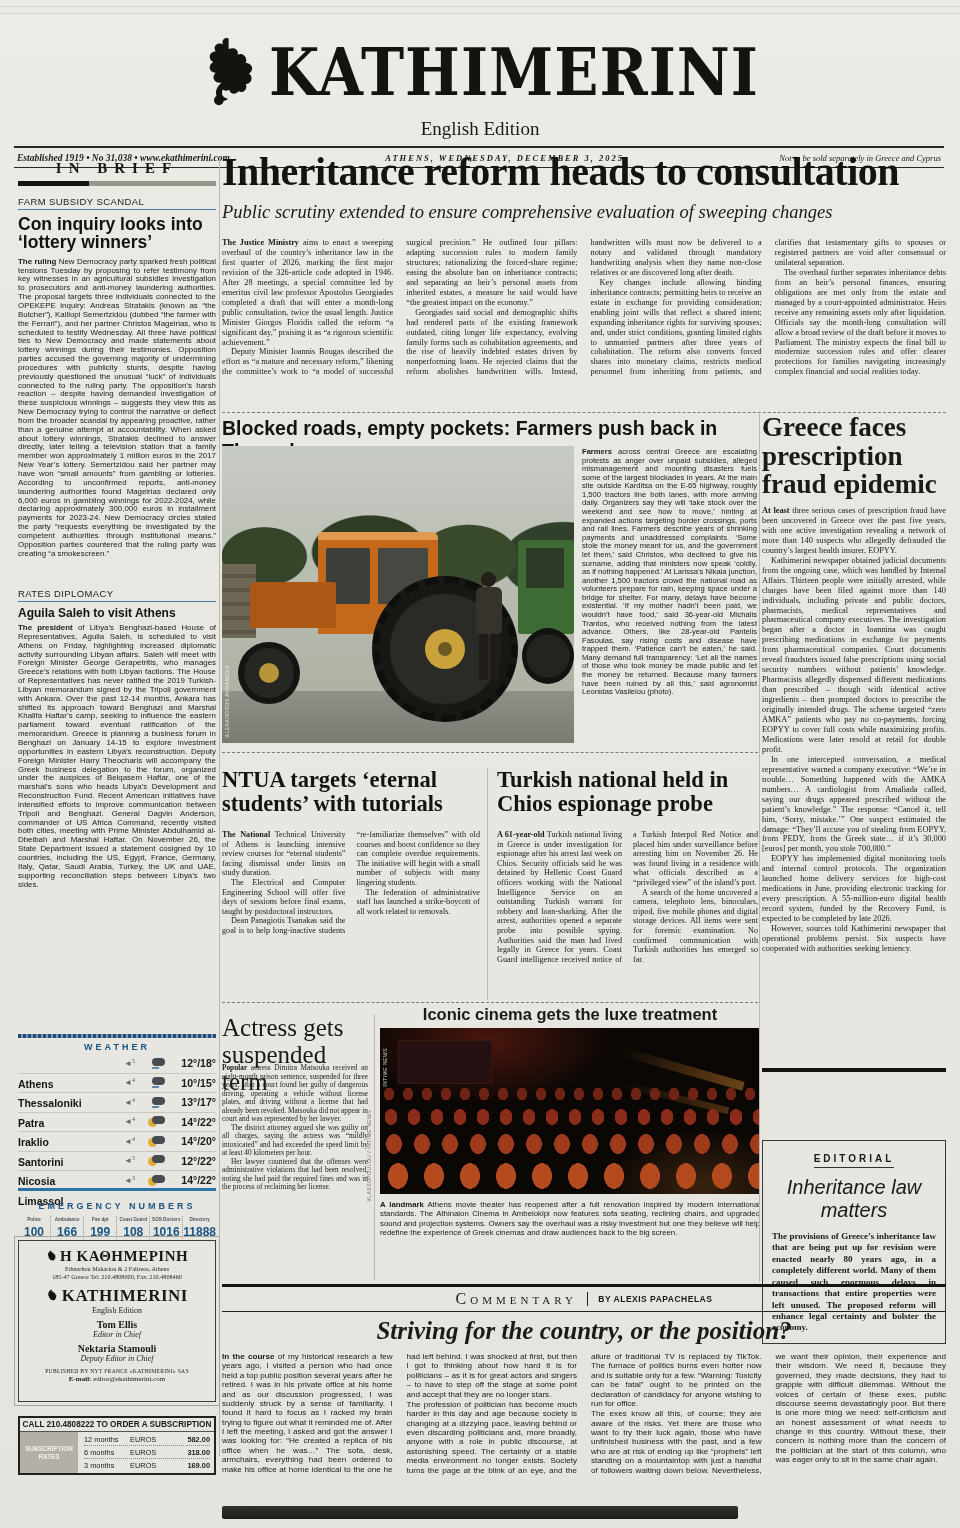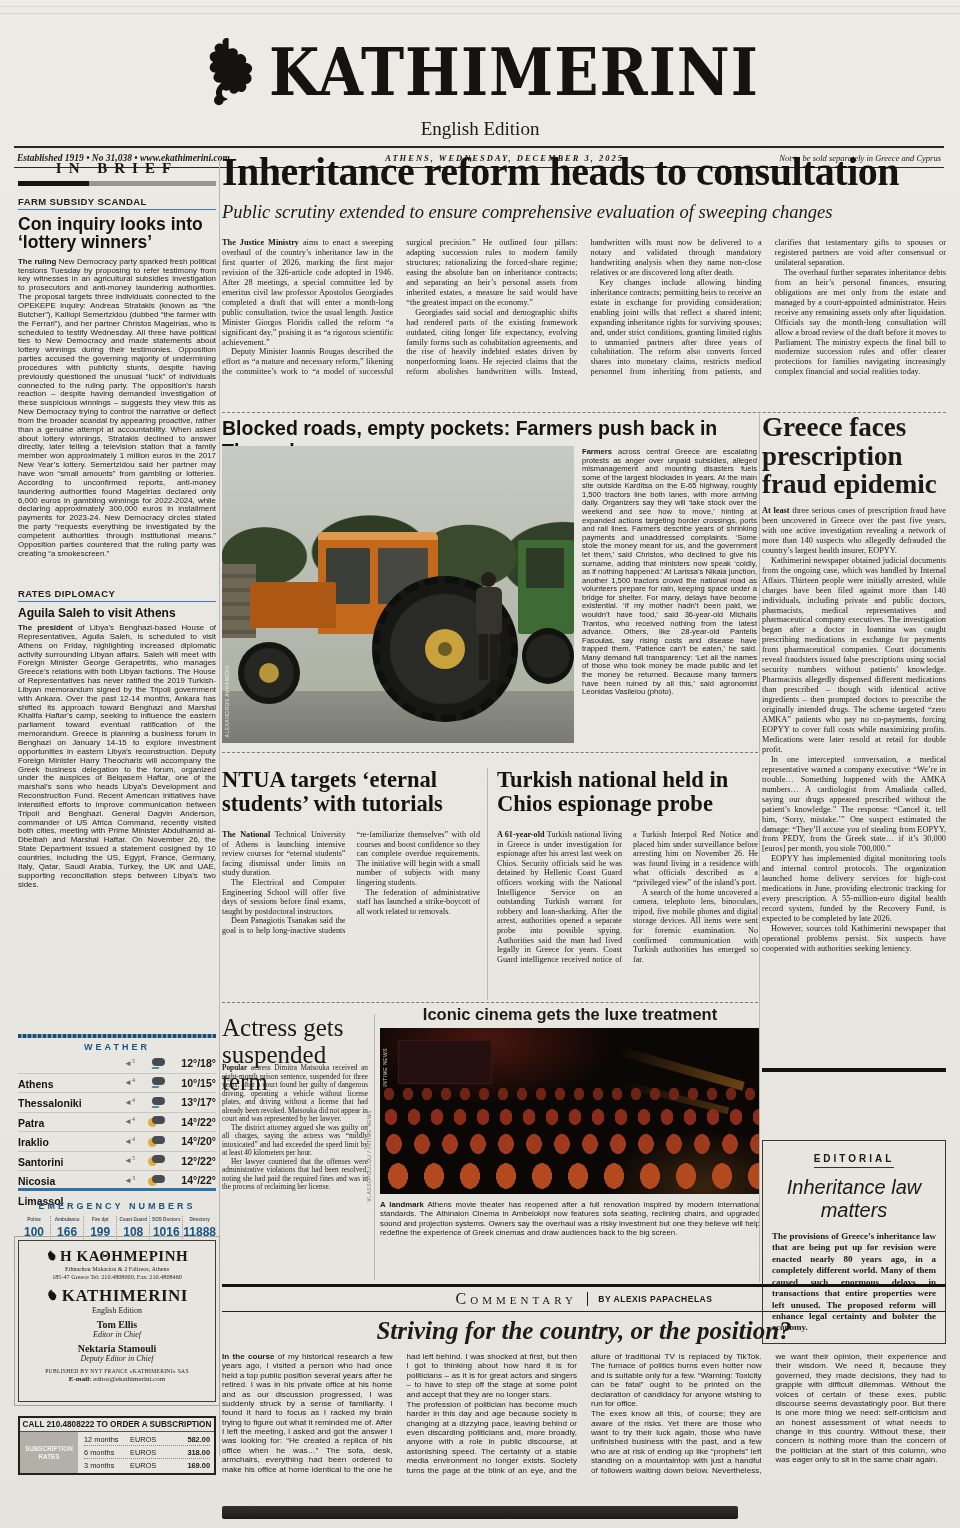--- a/index.html
+++ b/index.html
@@ -13,21 +13,21 @@
   .edition{top:118px;left:0;width:960px;text-align:center;font-family:"Liberation Serif",serif;font-size:19px;color:#1c1a17;}
   .dateline{top:146px;left:14px;width:930px;height:22px;border-top:2px solid #2a2722;border-bottom:1px solid #2a2722;display:flex;align-items:center;justify-content:space-between;padding:0 3px;box-sizing:border-box;}
   .dl-left{font-family:"Liberation Serif",serif;font-style:italic;font-weight:bold;font-size:9.5px;}
   .dl-mid{font-family:"Liberation Serif",serif;font-weight:bold;font-style:italic;font-size:8.5px;letter-spacing:2px;}
   .dl-right{font-family:"Liberation Serif",serif;font-style:italic;font-size:8.5px;}
 
   
   .rail{left:18px;top:160px;width:198px;height:872px;overflow:hidden;font-family:"Liberation Sans",sans-serif;}
   .ib-title{text-align:center;font-family:"Liberation Serif",serif;font-size:15px;letter-spacing:7px;font-weight:600;}
   .ib-bar{height:5px;margin:4px 0 10px 0;background:linear-gradient(90deg,#171510 0 36%,#99968e 36% 100%);}
-  .kicker{font-size:9.5px;font-weight:bold;letter-spacing:.4px;color:#23211d;border-bottom:1px solid #4a7cab;padding-bottom:2px;margin:30px 0 5px 0;}
+  .kicker{font-size:9.5px;font-weight:normal;letter-spacing:.4px;color:#23211d;border-bottom:1px solid #4a7cab;padding-bottom:2px;margin:30px 0 5px 0;}
   .rail h3{margin:2px 0 6px 0;font-size:17.5px;line-height:1.05;font-weight:bold;color:#15130f;}
   .rail h4{margin:2px 0 4px 0;font-size:12px;line-height:1.05;font-weight:bold;color:#15130f;}
   .rail p{margin:0;font-size:7.9px;line-height:1.12;text-align:justify;color:#23211d;}
 
   
   .wx{left:18px;top:1034px;width:198px;}
   .wx-topbar{height:4px;background:repeating-linear-gradient(90deg,#1d4e79 0 3px,#7e96ad 3px 5px);}
   .wx-title{text-align:center;font-family:"Liberation Sans",sans-serif;font-weight:bold;font-size:9px;letter-spacing:3px;color:#1b5584;margin:4px 0 2px 0;}
   .wx-row{display:flex;align-items:center;height:18.5px;border-bottom:1px solid #c9c6be;}
   .wx-city{flex:1;font-family:"Liberation Sans",sans-serif;font-weight:bold;font-size:10.5px;color:#15130f;margin-top:41px;}

